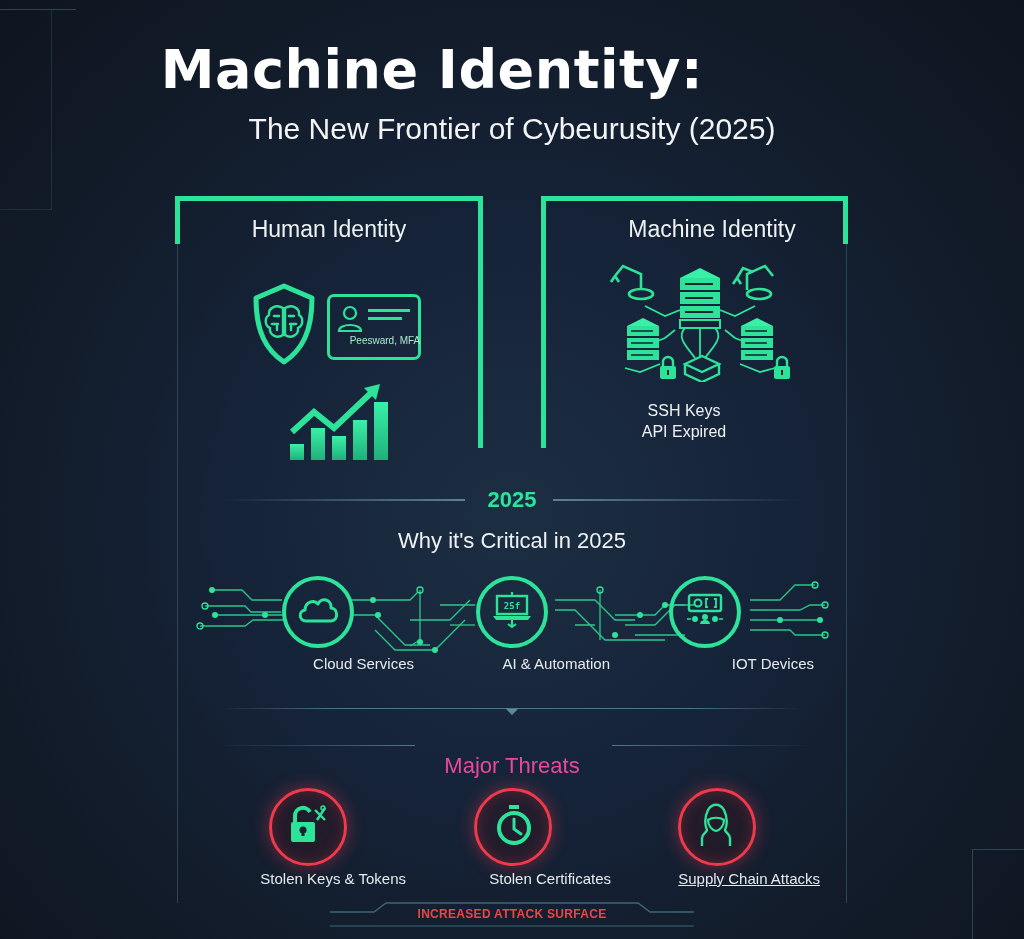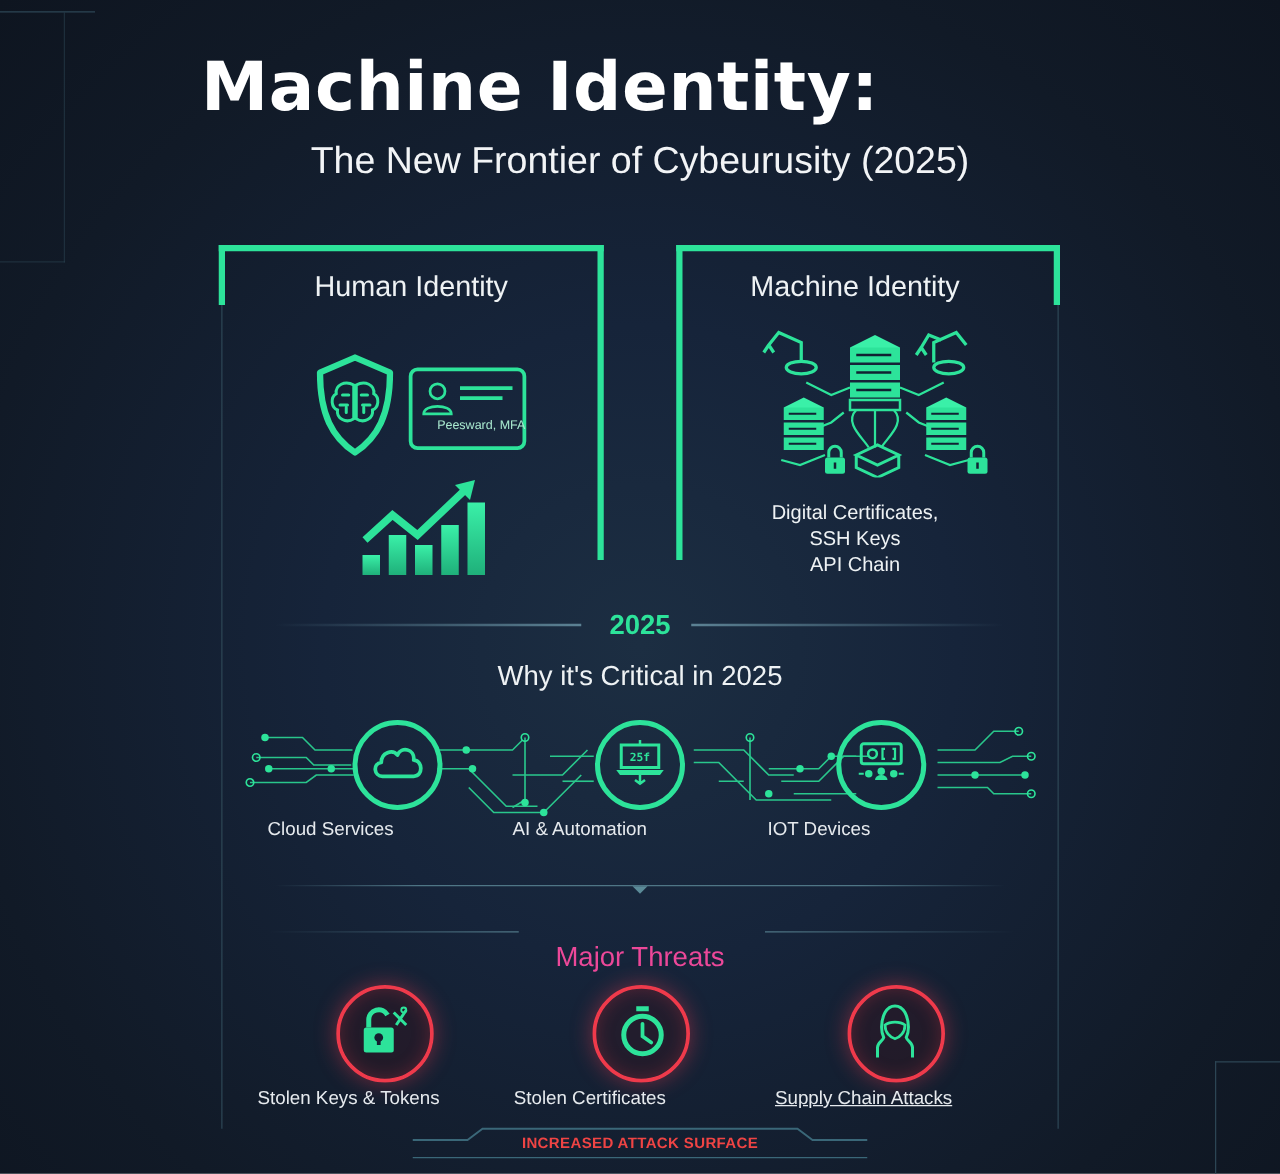--- a/index.html
+++ b/index.html
@@ -8,21 +8,21 @@
     font-family:"Liberation Sans", sans-serif;color:#eef2f4;}
   .abs{position:absolute;}
   .frame-line{position:absolute;background:#2c4554;}
   .title{position:absolute;left:0;width:864px;text-align:center;top:38px;font-family:"DejaVu Sans", sans-serif;
     font-weight:bold;font-size:54px;letter-spacing:0.5px;color:#fff;}
   .subtitle{position:absolute;left:0;width:1024px;text-align:center;top:112px;font-size:30px;color:#f2f4f6;}
   .green{background:#2de39a;}
   .panel-title{position:absolute;font-size:23px;color:#eef2f4;text-align:center;}
   .txt-center{text-align:center;}
   .sec-line{position:absolute;height:2px;}
-  .caption{position:absolute;font-size:15px;color:#e6eaee;text-align:left;width:200px;}
+  .caption{position:absolute;font-size:15px;color:#e6eaee;text-align:right;width:200px;}
   .ring-red{position:absolute;width:72px;height:72px;border-radius:50%;border:3px solid #ef3a4b;
     box-shadow:0 0 18px rgba(239,58,75,0.45), inset 0 0 14px rgba(239,58,75,0.25);background:rgba(60,20,30,0.35);}
   .ring-green{position:absolute;width:64px;height:64px;border-radius:50%;border:4px solid #2de39a;}
 </style>
 </head>
 <body>
 
 <div class="frame-line" style="left:0;top:9px;width:76px;height:1px;"></div>
 <div class="frame-line" style="left:51px;top:10px;width:1px;height:200px;opacity:.5"></div>
 <div class="frame-line" style="left:0;top:209px;width:52px;height:1px;opacity:.5"></div>
@@ -73,21 +73,21 @@
     <rect x="86" y="18" width="14" height="58" fill="url(#bg1)"></rect>
     <polyline points="4,48 26,28 46,44 84,8" fill="none" stroke="#2de39a" stroke-width="6" stroke-linejoin="miter"></polyline>
     <polygon points="92,0 76,4 88,16" fill="#2de39a"></polygon>
   </svg>
 </div>
 
 <div>
   <div class="abs green" style="left:541px;top:196px;width:307px;height:5px;"></div>
   <div class="abs green" style="left:541px;top:196px;width:5px;height:252px;"></div>
   <div class="abs green" style="left:843px;top:196px;width:5px;height:48px;"></div>
-  <div class="panel-title" style="left:546px;top:216px;width:276px;">Machine Identity</div>
+  <div class="panel-title" style="left:546px;top:216px;width:276px;padding-left:28px;">Machine Identity</div>
 
   <svg class="abs" style="left:605px;top:258px;" width="190" height="124" viewBox="0 0 190 124">
     <g fill="none" stroke="#2de39a" stroke-width="1.8">
 
       <path d="M40 48 L60 58 L75 52 M150 48 L130 58 L115 52"></path>
       <path d="M70 72 L60 80 L40 88 M120 72 L130 80 L150 88"></path>
       <path d="M95 70 L95 100 M80 70 C70 80 85 92 90 100 M110 70 C120 80 105 92 100 100"></path>
       <path d="M20 110 L35 114 L55 106 M170 110 L155 114 L135 106"></path>
     </g>
 
@@ -130,23 +130,22 @@
       <path d="M58 108 v-4 a5 5 0 0 1 10 0 v4" fill="none" stroke="#2de39a" stroke-width="2.4"></path>
       <rect x="55" y="108" width="16" height="13" rx="2" fill="#2de39a"></rect>
       <rect x="62" y="112" width="2" height="5" fill="#123"></rect>
       <path d="M172 108 v-4 a5 5 0 0 1 10 0 v4" fill="none" stroke="#2de39a" stroke-width="2.4"></path>
       <rect x="169" y="108" width="16" height="13" rx="2" fill="#2de39a"></rect>
       <rect x="176" y="112" width="2" height="5" fill="#123"></rect>
     </g>
   </svg>
 
   <div class="abs txt-center" style="left:546px;top:400px;width:276px;font-size:16px;line-height:21px;color:#eef2f4;">
-    <div>Digital Certificates,</div>
     <div>SSH Keys</div>
-    <div>API Chain</div>
+    <div>API Expired</div>
   </div>
 </div>
 
 <div class="sec-line" style="left:220px;top:499px;width:245px;background:linear-gradient(90deg,rgba(90,130,150,0),#5c8294);"></div>
 <div class="abs txt-center" style="left:470px;top:487px;width:84px;font-size:22px;font-weight:bold;color:#2de39a;">2025</div>
 <div class="sec-line" style="left:553px;top:499px;width:250px;background:linear-gradient(90deg,#5c8294,rgba(90,130,150,0));"></div>
 <div class="abs txt-center" style="left:0;width:1024px;top:528px;font-size:22px;color:#eef2f4;">Why it's Critical in 2025</div>
 
 <svg class="abs" style="left:195px;top:570px;" width="640" height="85" viewBox="0 0 640 85">
   <g fill="none" stroke="#2de39a" stroke-width="1.3" opacity="0.85">

